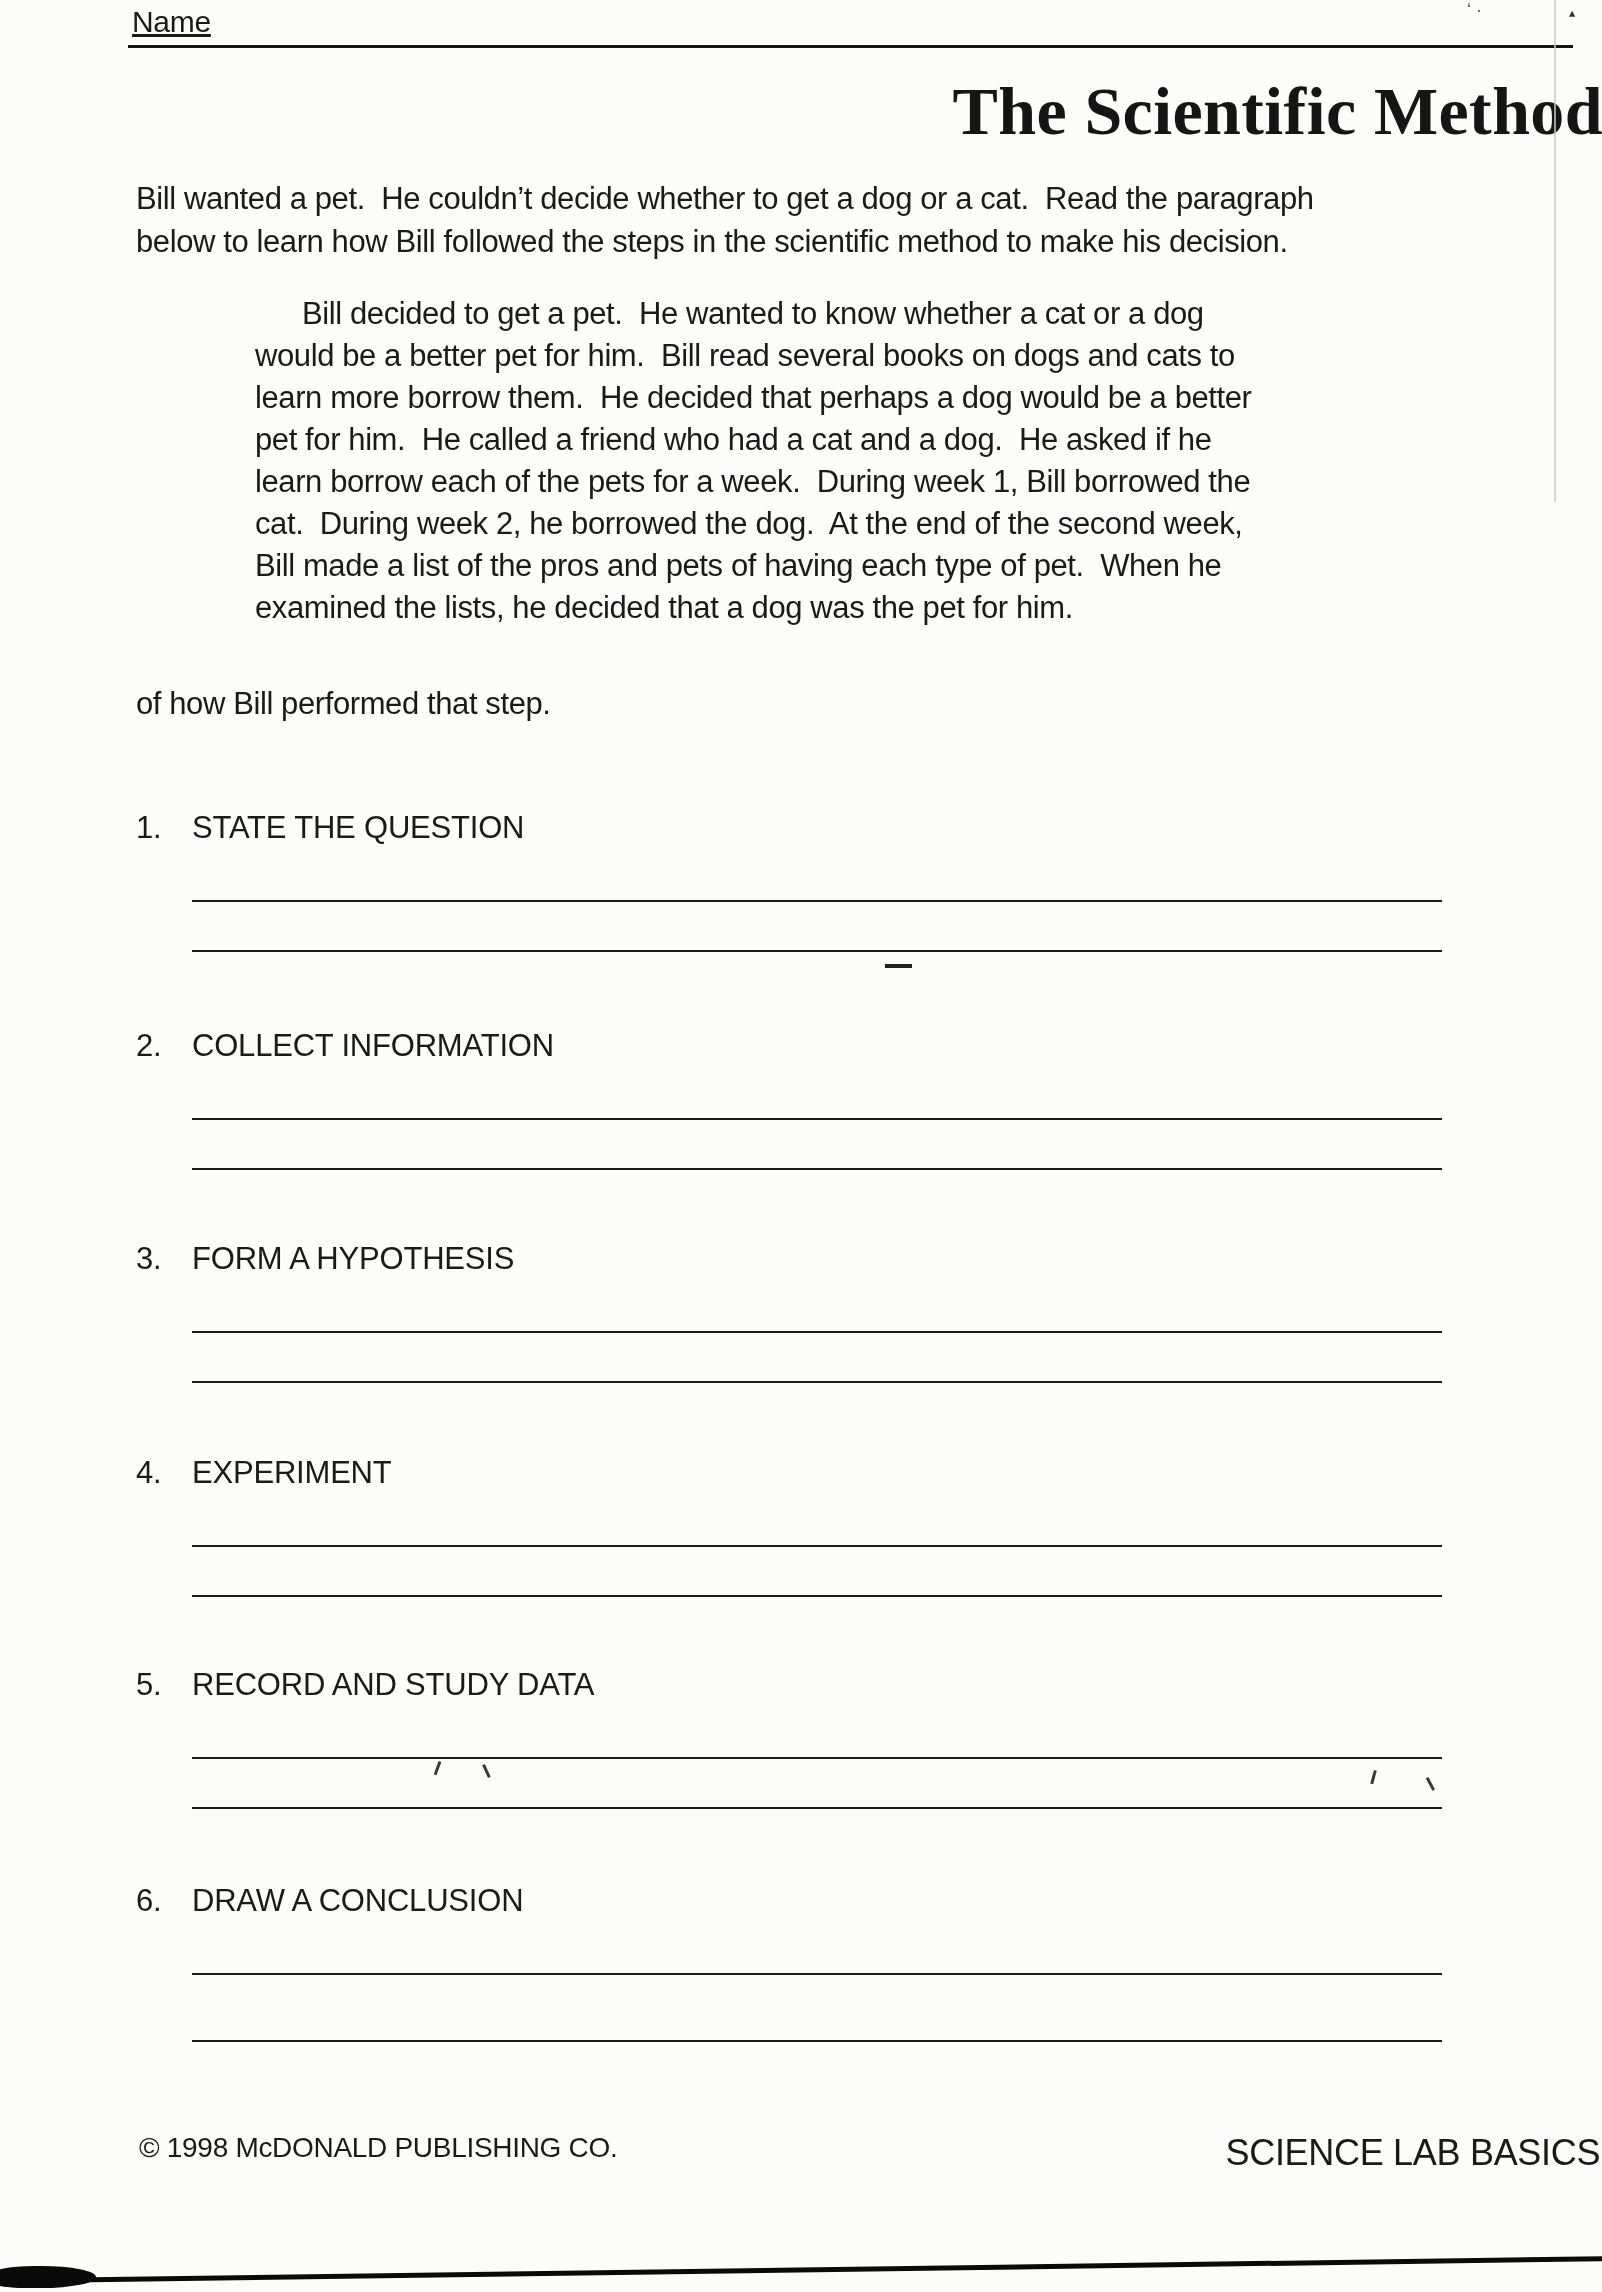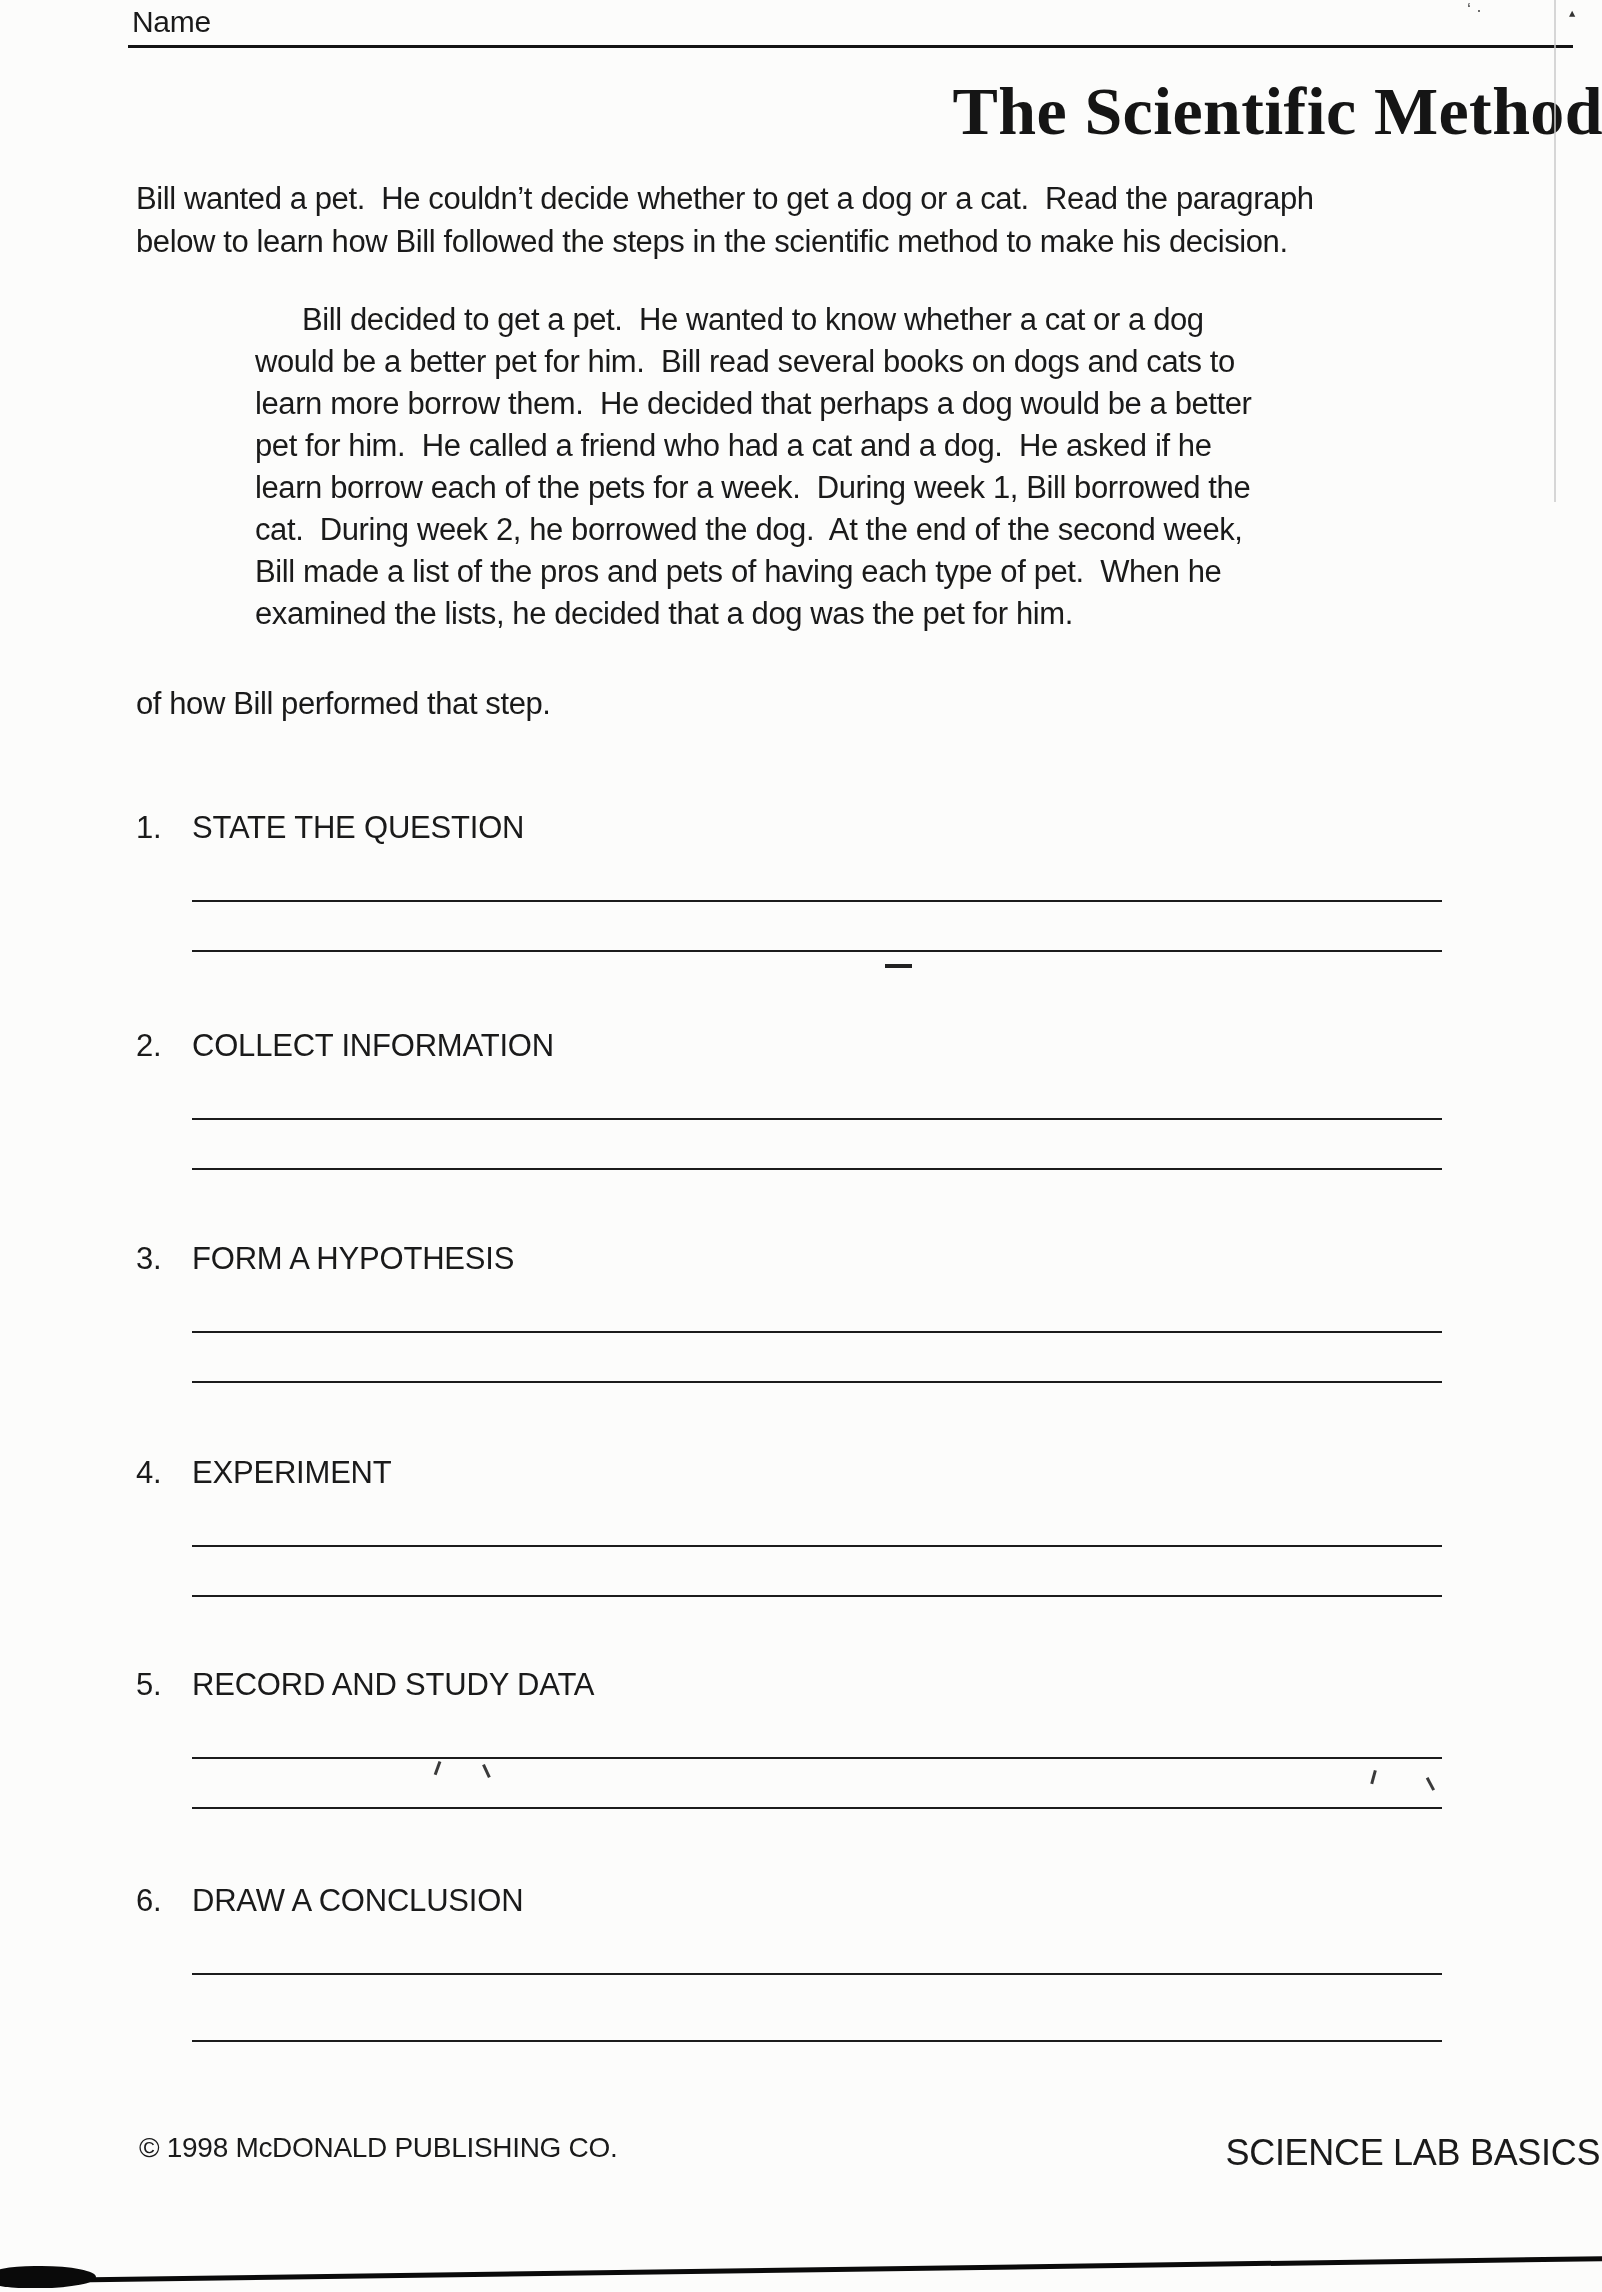--- a/index.html
+++ b/index.html
@@ -13,21 +13,21 @@
     position: relative;
     width: 1602px; height: 2293px;
     background: #fcfcfb;
     overflow: hidden;
   }
   .pre { white-space: pre; }
 
   
   #name-label {
     position: absolute; left: 132px; top: 5.4px;
-    font-size: 30px; letter-spacing: -0.3px;
+    font-size: 30px; letter-spacing: -0.3px; text-decoration: underline;
   }
   #name-line {
     position: absolute; left: 128px; top: 45px;
     width: 1445px; height: 0;
     border-bottom: 3.6px solid #141414;
   }
 
   
   #title-wrap {
     position: absolute; left: 125px; top: 72px; width: 1478px;
@@ -37,21 +37,21 @@
     font-family: "Liberation Serif", serif;
     font-weight: 700;
     font-size: 68px;
     letter-spacing: 0.4px;
     color: #151515;
   }
 
   
   .para { position: absolute; line-height: 43px; font-size: 31px; letter-spacing: -0.4px; }
   #intro { left: 136px; top: 177px; }
-  #story { left: 255px; top: 299px; line-height: 42px; }
+  #story { left: 255px; top: 293px; line-height: 42px; }
   #story .line.first { padding-left: 47px; }
   #instructions { left: 136px; top: 682px; }
 
   
   .step { position: absolute; left: 136px; width: 1306px; }
   .step-head { font-size: 31px; letter-spacing: -0.2px; line-height: 40px; display: flex; }
   .step-number { width: 56px; flex: none; }
   .answer-line {
     height: 0; border-bottom: 2.7px solid #1c1c1c;
     margin-left: 56px; margin-top: 52px;

